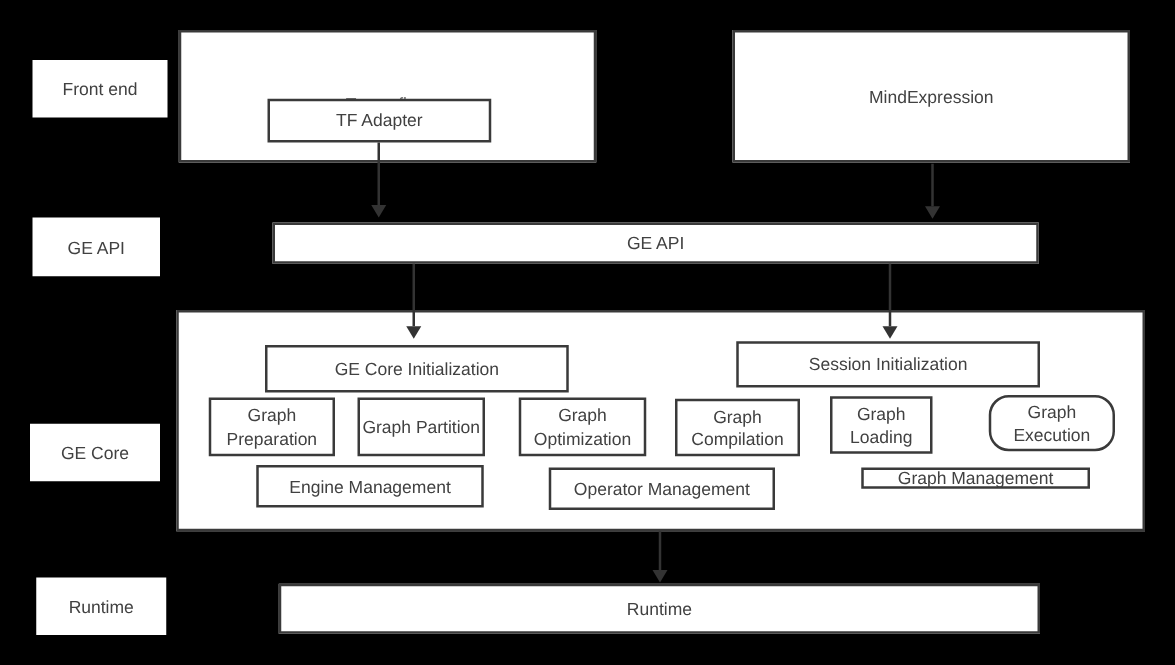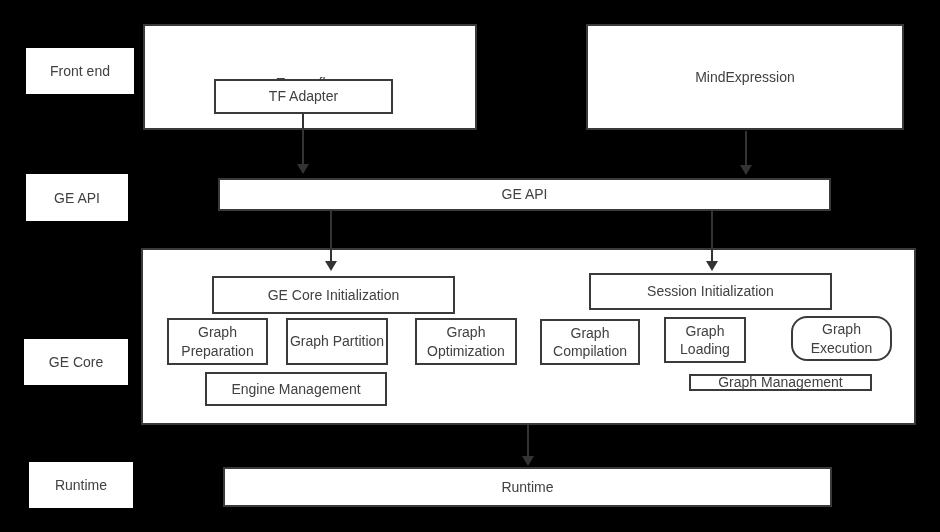--- a/index.html
+++ b/index.html
@@ -49,20 +49,21 @@
   <div class="box" style="left:589px;top:273px;width:243px;height:37px;">Session Initialization</div>
 
   <div class="box" style="left:167px;top:318px;width:101px;height:47px;">Graph Preparation</div>
   <div class="box" style="left:286px;top:318px;width:102px;height:47px;">Graph Partition</div>
   <div class="box" style="left:415px;top:318px;width:102px;height:47px;">Graph Optimization</div>
   <div class="box" style="left:540px;top:319px;width:100px;height:46px;">Graph Compilation</div>
   <div class="box" style="left:664px;top:317px;width:82px;height:46px;">Graph Loading</div>
   <div class="box" style="left:791px;top:316px;width:101px;height:45px;border-radius:16px;">Graph Execution</div>
 
   <div class="box" style="left:193px;top:372px;width:182px;height:34px;margin-left:12px;">Engine Management</div>
+  <div class="box" style="left:439px;top:374px;width:181px;height:34px;">Operator Management</div>
   <div class="box" style="left:689px;top:374px;width:183px;height:17px;">Graph Management</div>
 
   <div class="box" style="left:223px;top:467px;width:609px;height:40px;">Runtime</div>
 
   <div class="arrow" style="left:297px;top:114px;height:60px;">
     <div class="shaft"></div>
     <div class="head"></div>
   </div>
   <div class="arrow" style="left:740px;top:131px;height:44px;">
     <div class="shaft"></div>

